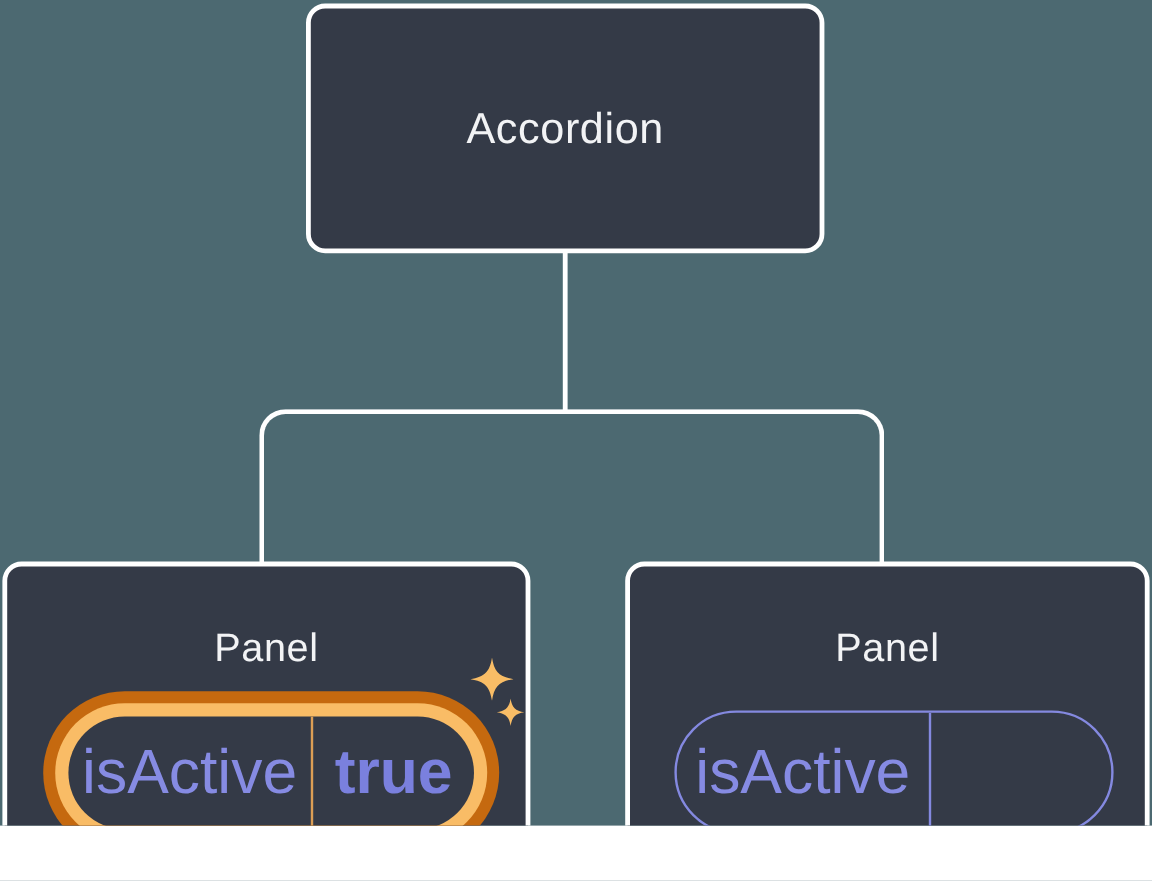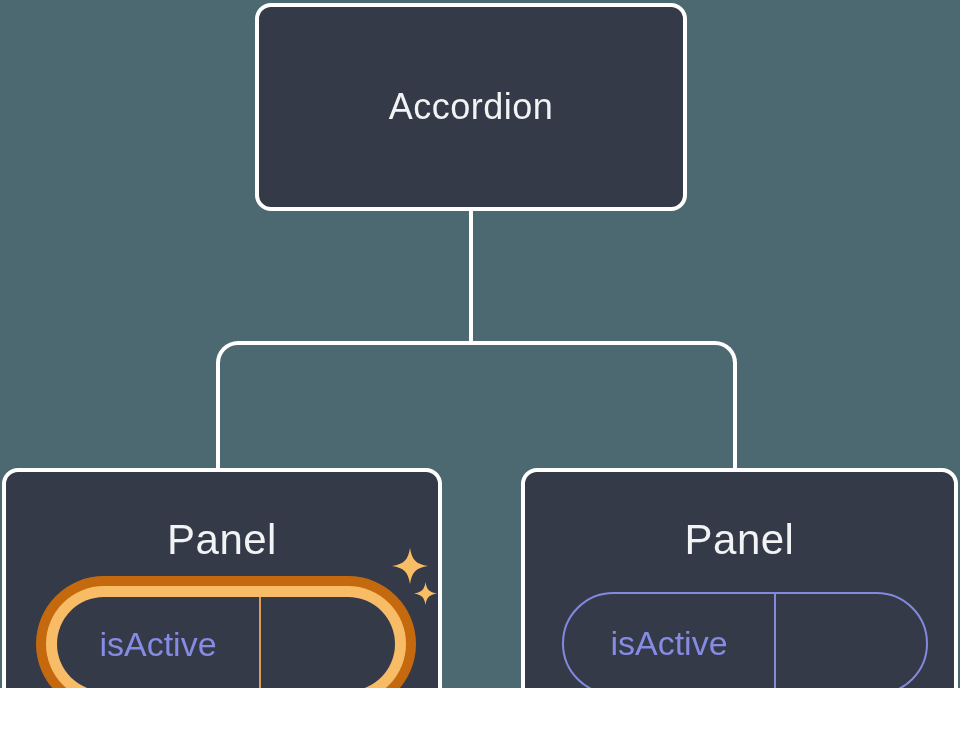--- a/index.html
+++ b/index.html
@@ -53,25 +53,25 @@
     border-radius: 16px;
     box-sizing: border-box;
   }
   .panel-left  { left: 2px;   width: 440px; }
   .panel-right { left: 521px; width: 437px; }
 
   .panel-title {
     position: absolute;
     left: 0; top: 40px; width: 100%; height: 56px;
     display: flex; align-items: center; justify-content: center;
-    color: #F2F3F5; font-size: 42px; font-weight: 500; letter-spacing: 0.5px;
+    color: #F2F3F5; font-size: 33px; font-weight: 500; letter-spacing: 0.5px;
   }
 
   
-  .pill-text { font-size: 34px; color: #868BE3; }
+  .pill-text { font-size: 52px; color: #868BE3; }
   .pill-text.bold { font-weight: 700; color: #7A80DE; }
 
   .pill-hl {
     position: absolute;
     left: 30px; top: 104px; width: 380px; height: 136px;
     background: #C5690F;
     border-radius: 999px;
     padding: 10px;
     box-sizing: border-box;
   }
@@ -132,20 +132,21 @@
   <div class="branch"></div>
 
   <div class="panel panel-left">
     <div class="panel-title">Panel</div>
 
     <div class="pill-hl">
       <div class="pill-hl-amber">
         <div class="pill-hl-core">
           <div class="cell-key pill-text">isActive</div>
           <div class="divider-orange"></div>
+          <div class="cell-val pill-text bold">true</div>
         </div>
       </div>
     </div>
 
     <svg class="star star-big" viewBox="0 0 100 100">
       <path d="M50 0C55 33 67 45 100 50C67 55 55 67 50 100C45 67 33 55 0 50C33 45 45 33 50 0Z" fill="#F9BD66"></path>
     </svg>
     <svg class="star star-small" viewBox="0 0 100 100">
       <path d="M50 0C55 33 67 45 100 50C67 55 55 67 50 100C45 67 33 55 0 50C33 45 45 33 50 0Z" fill="#F9BD66"></path>
     </svg>

